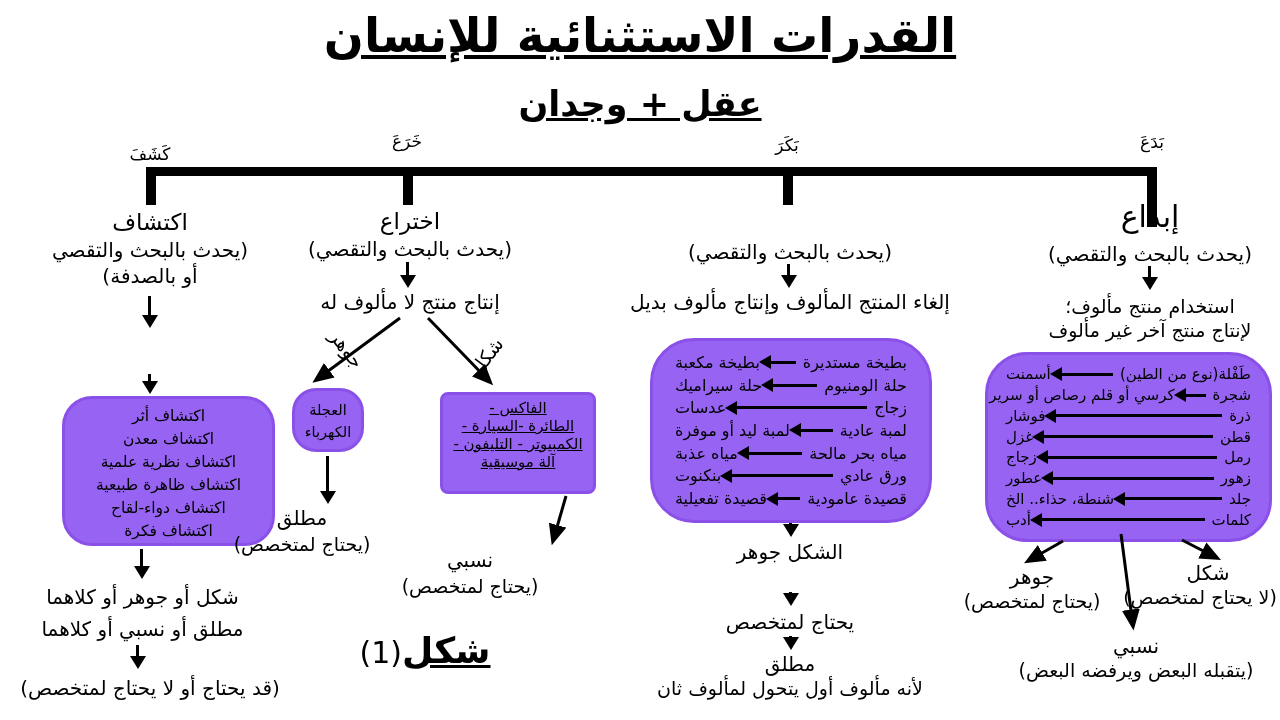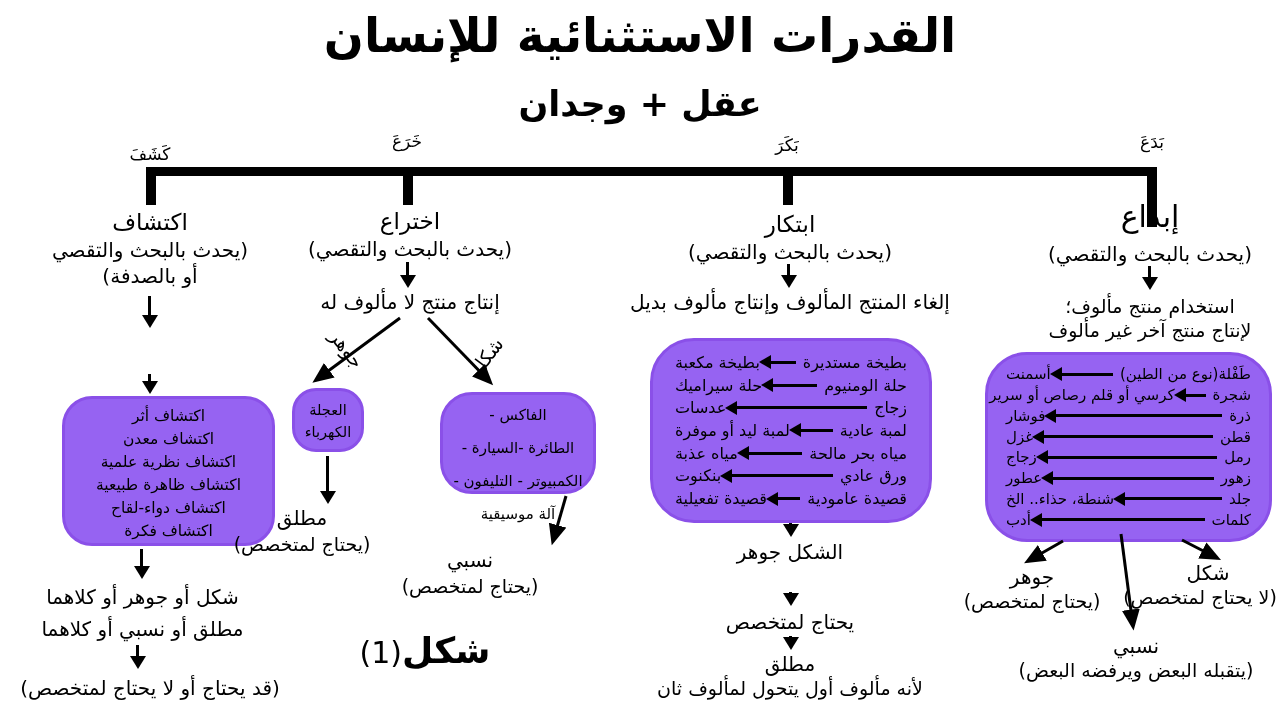--- a/index.html
+++ b/index.html
@@ -1,20 +1,20 @@
 <!DOCTYPE html>
 <html lang="ar"><head>
 <meta charset="utf-8">
 <style>
   html,body{margin:0;padding:0;background:#fff;}
   #canvas{position:relative;width:1280px;height:720px;background:#fff;overflow:hidden;
           font-family:"DejaVu Sans",sans-serif;color:#000;}
   .t{position:absolute;direction:rtl;text-align:center;color:#000;line-height:1.28;}
   .pre{white-space:pre-line;}
-  .bold{font-weight:bold;}
+  .bold{font-weight:bold;text-decoration:underline;}
   .bar{position:absolute;background:#000;}
   .varrow{position:absolute;width:3px;background:#000;}
   .varrow::after{content:"";position:absolute;left:50%;transform:translateX(-50%);
     bottom:-12px;width:0;height:0;border:8px solid transparent;border-bottom:0;
     border-top:13px solid #000;}
   .pbox{position:absolute;background:#9663f2;border:3px solid #8a50e8;direction:rtl;
     text-align:center;box-sizing:border-box;}
   .prow{display:flex;direction:rtl;align-items:center;width:100%;}
   .prow span{white-space:nowrap;}
   .rarrow{flex:1;min-width:24px;height:3px;background:#000;margin:0 7px;position:relative;}
@@ -60,35 +60,34 @@
   <div class="t" style="left:0px;top:676px;width:300px;font-size:20px;">(قد يحتاج أو لا يحتاج لمتخصص)</div>
 
   <div class="t" style="left:290px;top:207px;width:240px;font-size:23px;">اختراع</div>
   <div class="t" style="left:270px;top:237px;width:280px;font-size:20px;">(يحدث بالبحث والتقصي)</div>
   <div class="varrow" style="left:406px;top:262px;height:14px;"></div>
   <div class="t" style="left:270px;top:290px;width:280px;font-size:20px;">إنتاج منتج لا مألوف له</div>
   <div class="rot" style="left:326px;top:338px;transform:rotate(53deg);">جوهر</div>
   <div class="rot" style="left:466px;top:345px;transform:rotate(-53deg);">شكل</div>
   <div class="pbox pre" style="left:292px;top:388px;width:72px;height:64px;border-radius:24px;font-size:14.5px;line-height:22px;padding:8px 2px;">العجلة
 الكهرباء</div>
-  <div class="pbox pre" style="left:440px;top:392px;width:156px;height:102px;border-radius:32px;font-size:15px;line-height:33px;padding:4px 2px;">الفاكس -
+  <div class="pbox pre" style="left:440px;top:392px;width:156px;height:102px;border-radius:8px;font-size:15px;line-height:18px;padding:4px 2px;text-decoration:underline;">الفاكس -
 الطائرة -السيارة -
 الكمبيوتر - التليفون -
 آلة موسيقية</div>
   <div class="varrow" style="left:326px;top:456px;height:36px;"></div>
   <div class="t" style="left:222px;top:506px;width:160px;font-size:20px;">مطلق</div>
   <div class="t" style="left:222px;top:532px;width:160px;font-size:19px;">(يحتاج لمتخصص)</div>
   <div class="t" style="left:390px;top:548px;width:160px;font-size:20px;">نسبي</div>
   <div class="t" style="left:390px;top:574px;width:160px;font-size:19px;">(يحتاج لمتخصص)</div>
 
   <div class="t" style="left:330px;top:628px;width:190px;font-size:30px;">
     <span class="bold" style="font-size:36px;">شكل</span><span>(1)</span>
   </div>
 
-  <div class="t" style="left:670px;top:210px;width:240px;font-size:23px;">ابتكار</div>
   <div class="t" style="left:650px;top:240px;width:280px;font-size:20px;">(يحدث بالبحث والتقصي)</div>
   <div class="varrow" style="left:787px;top:264px;height:12px;"></div>
   <div class="t" style="left:620px;top:290px;width:340px;font-size:20px;">إلغاء المنتج المألوف وإنتاج مألوف بديل</div>
   <div class="pbox" style="left:650px;top:338px;width:282px;height:185px;border-radius:44px;font-size:16px;padding:10px 22px;display:flex;flex-direction:column;justify-content:space-around;">
     <div class="prow">
         <span>بطيخة مستديرة</span>
         <i class="rarrow"></i>
         <span>بطيخة مكعبة</span>
       </div>
     <div class="prow">

